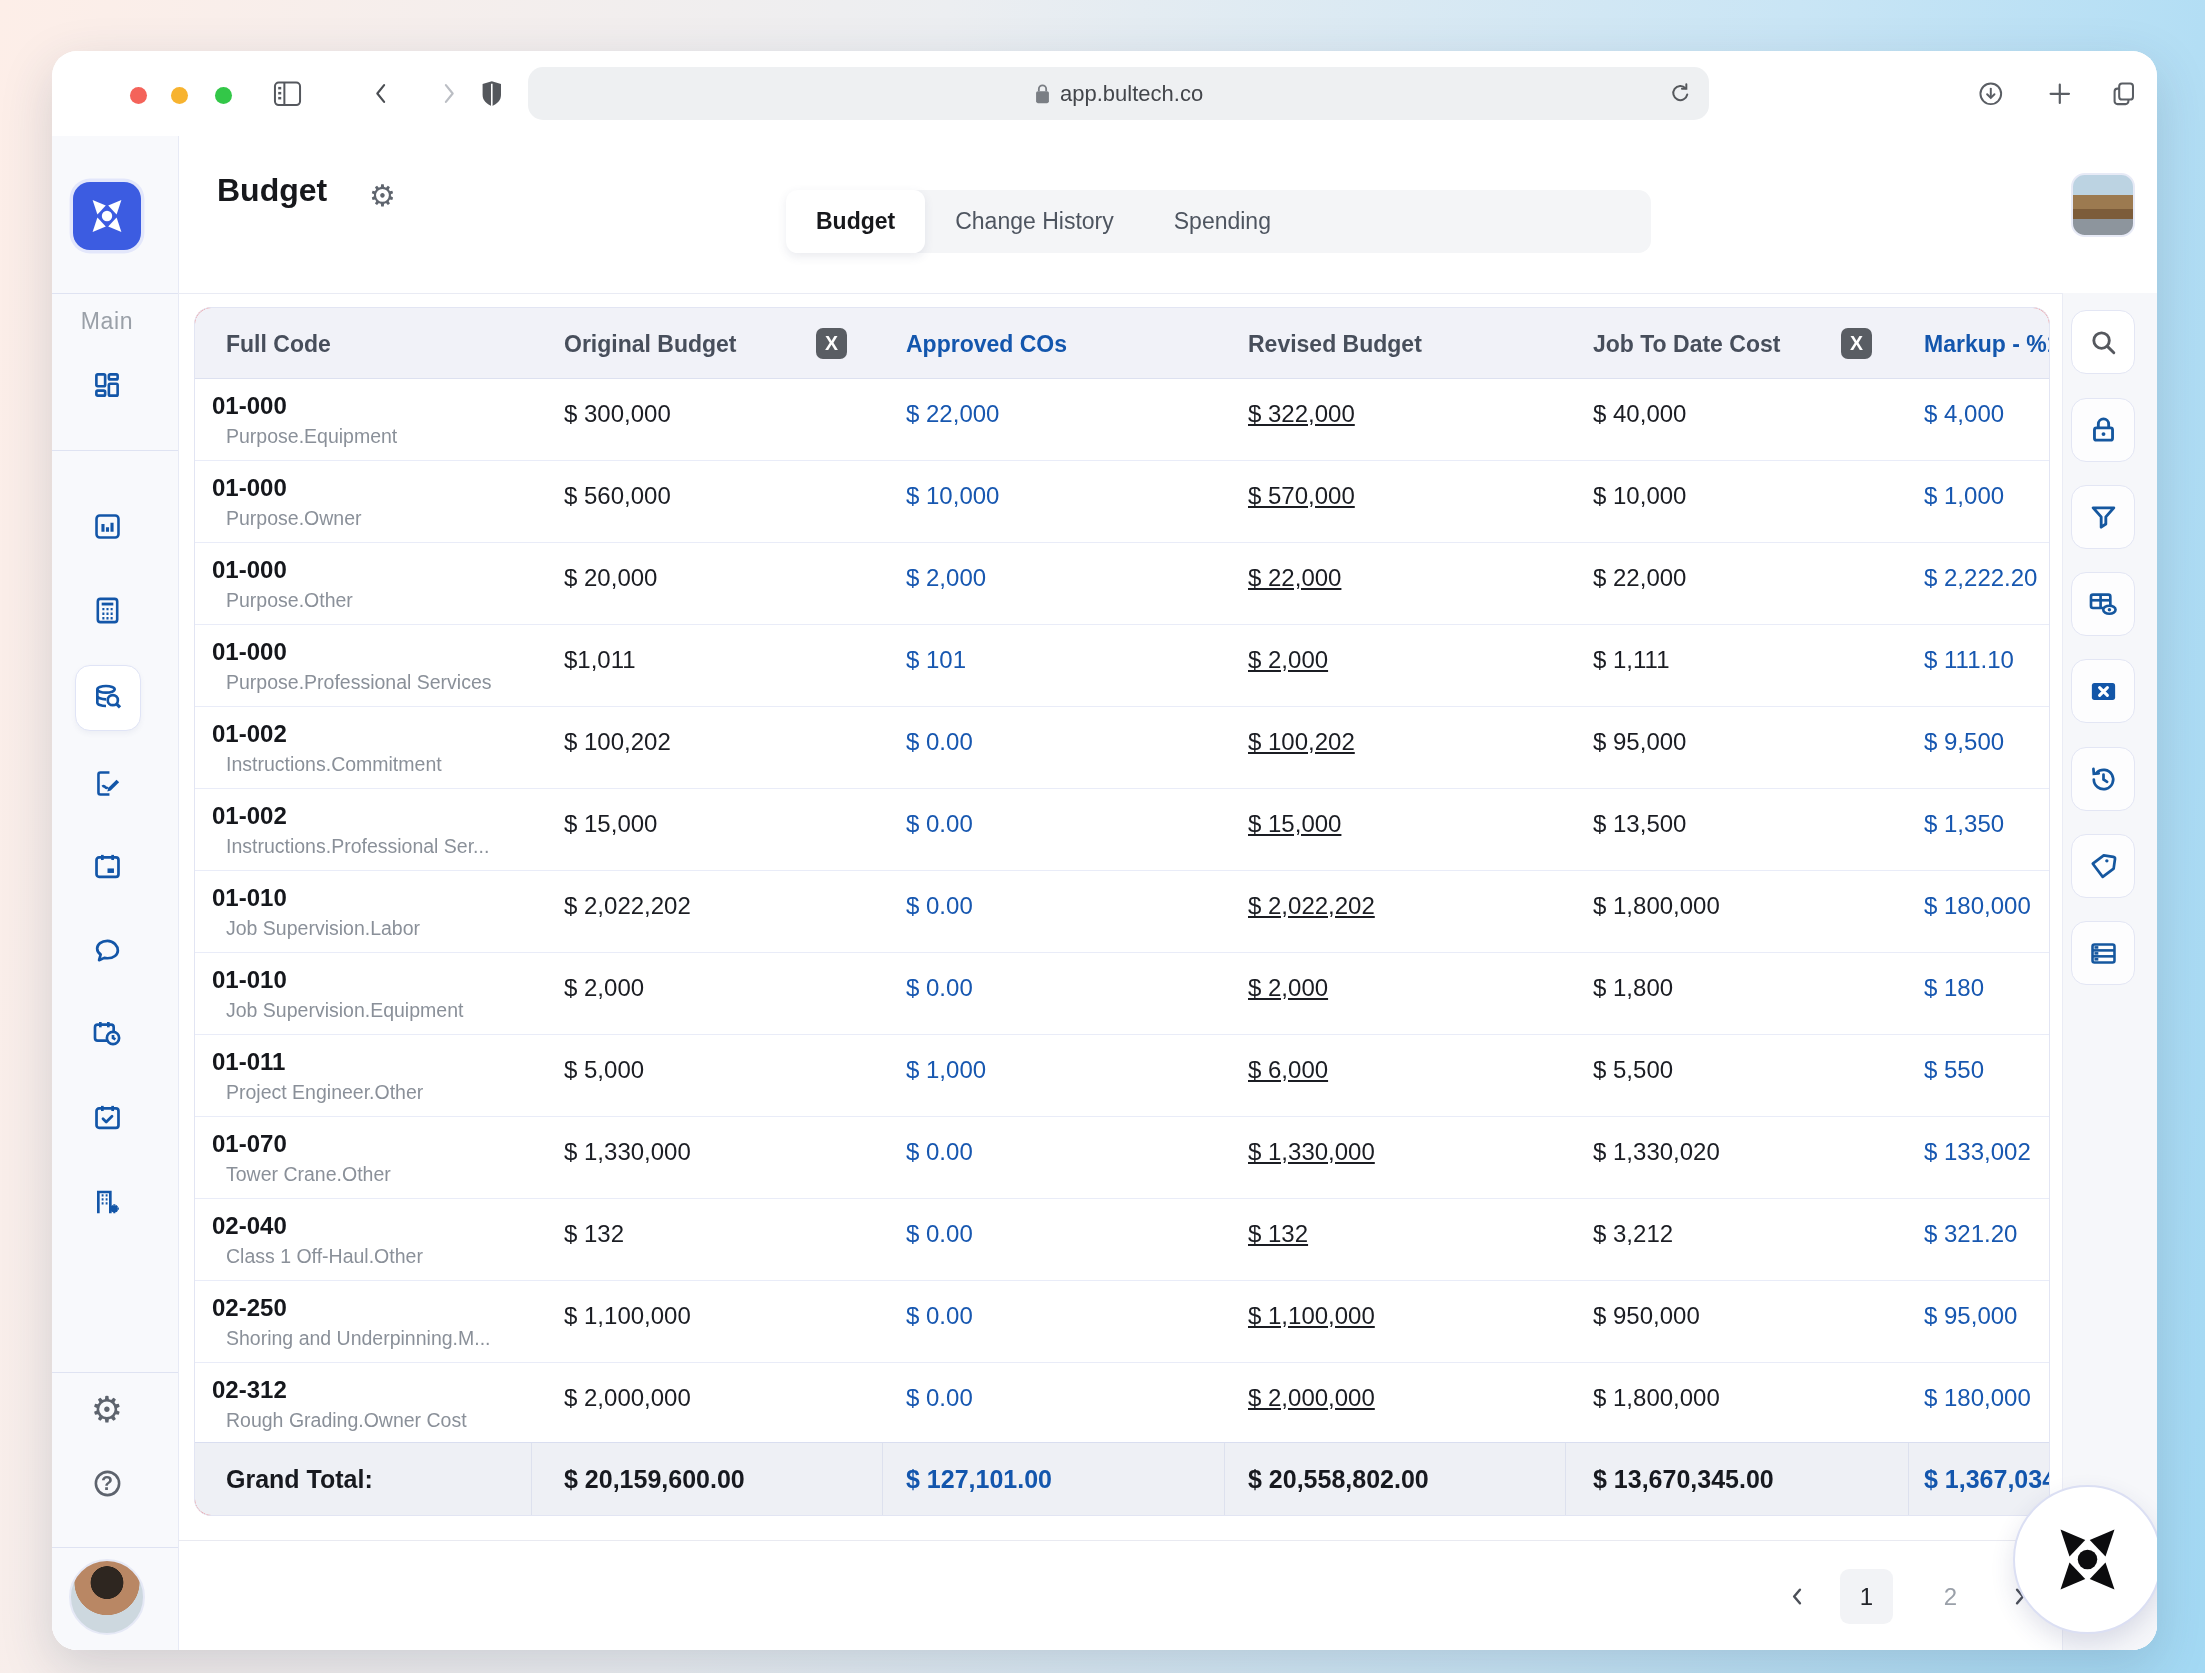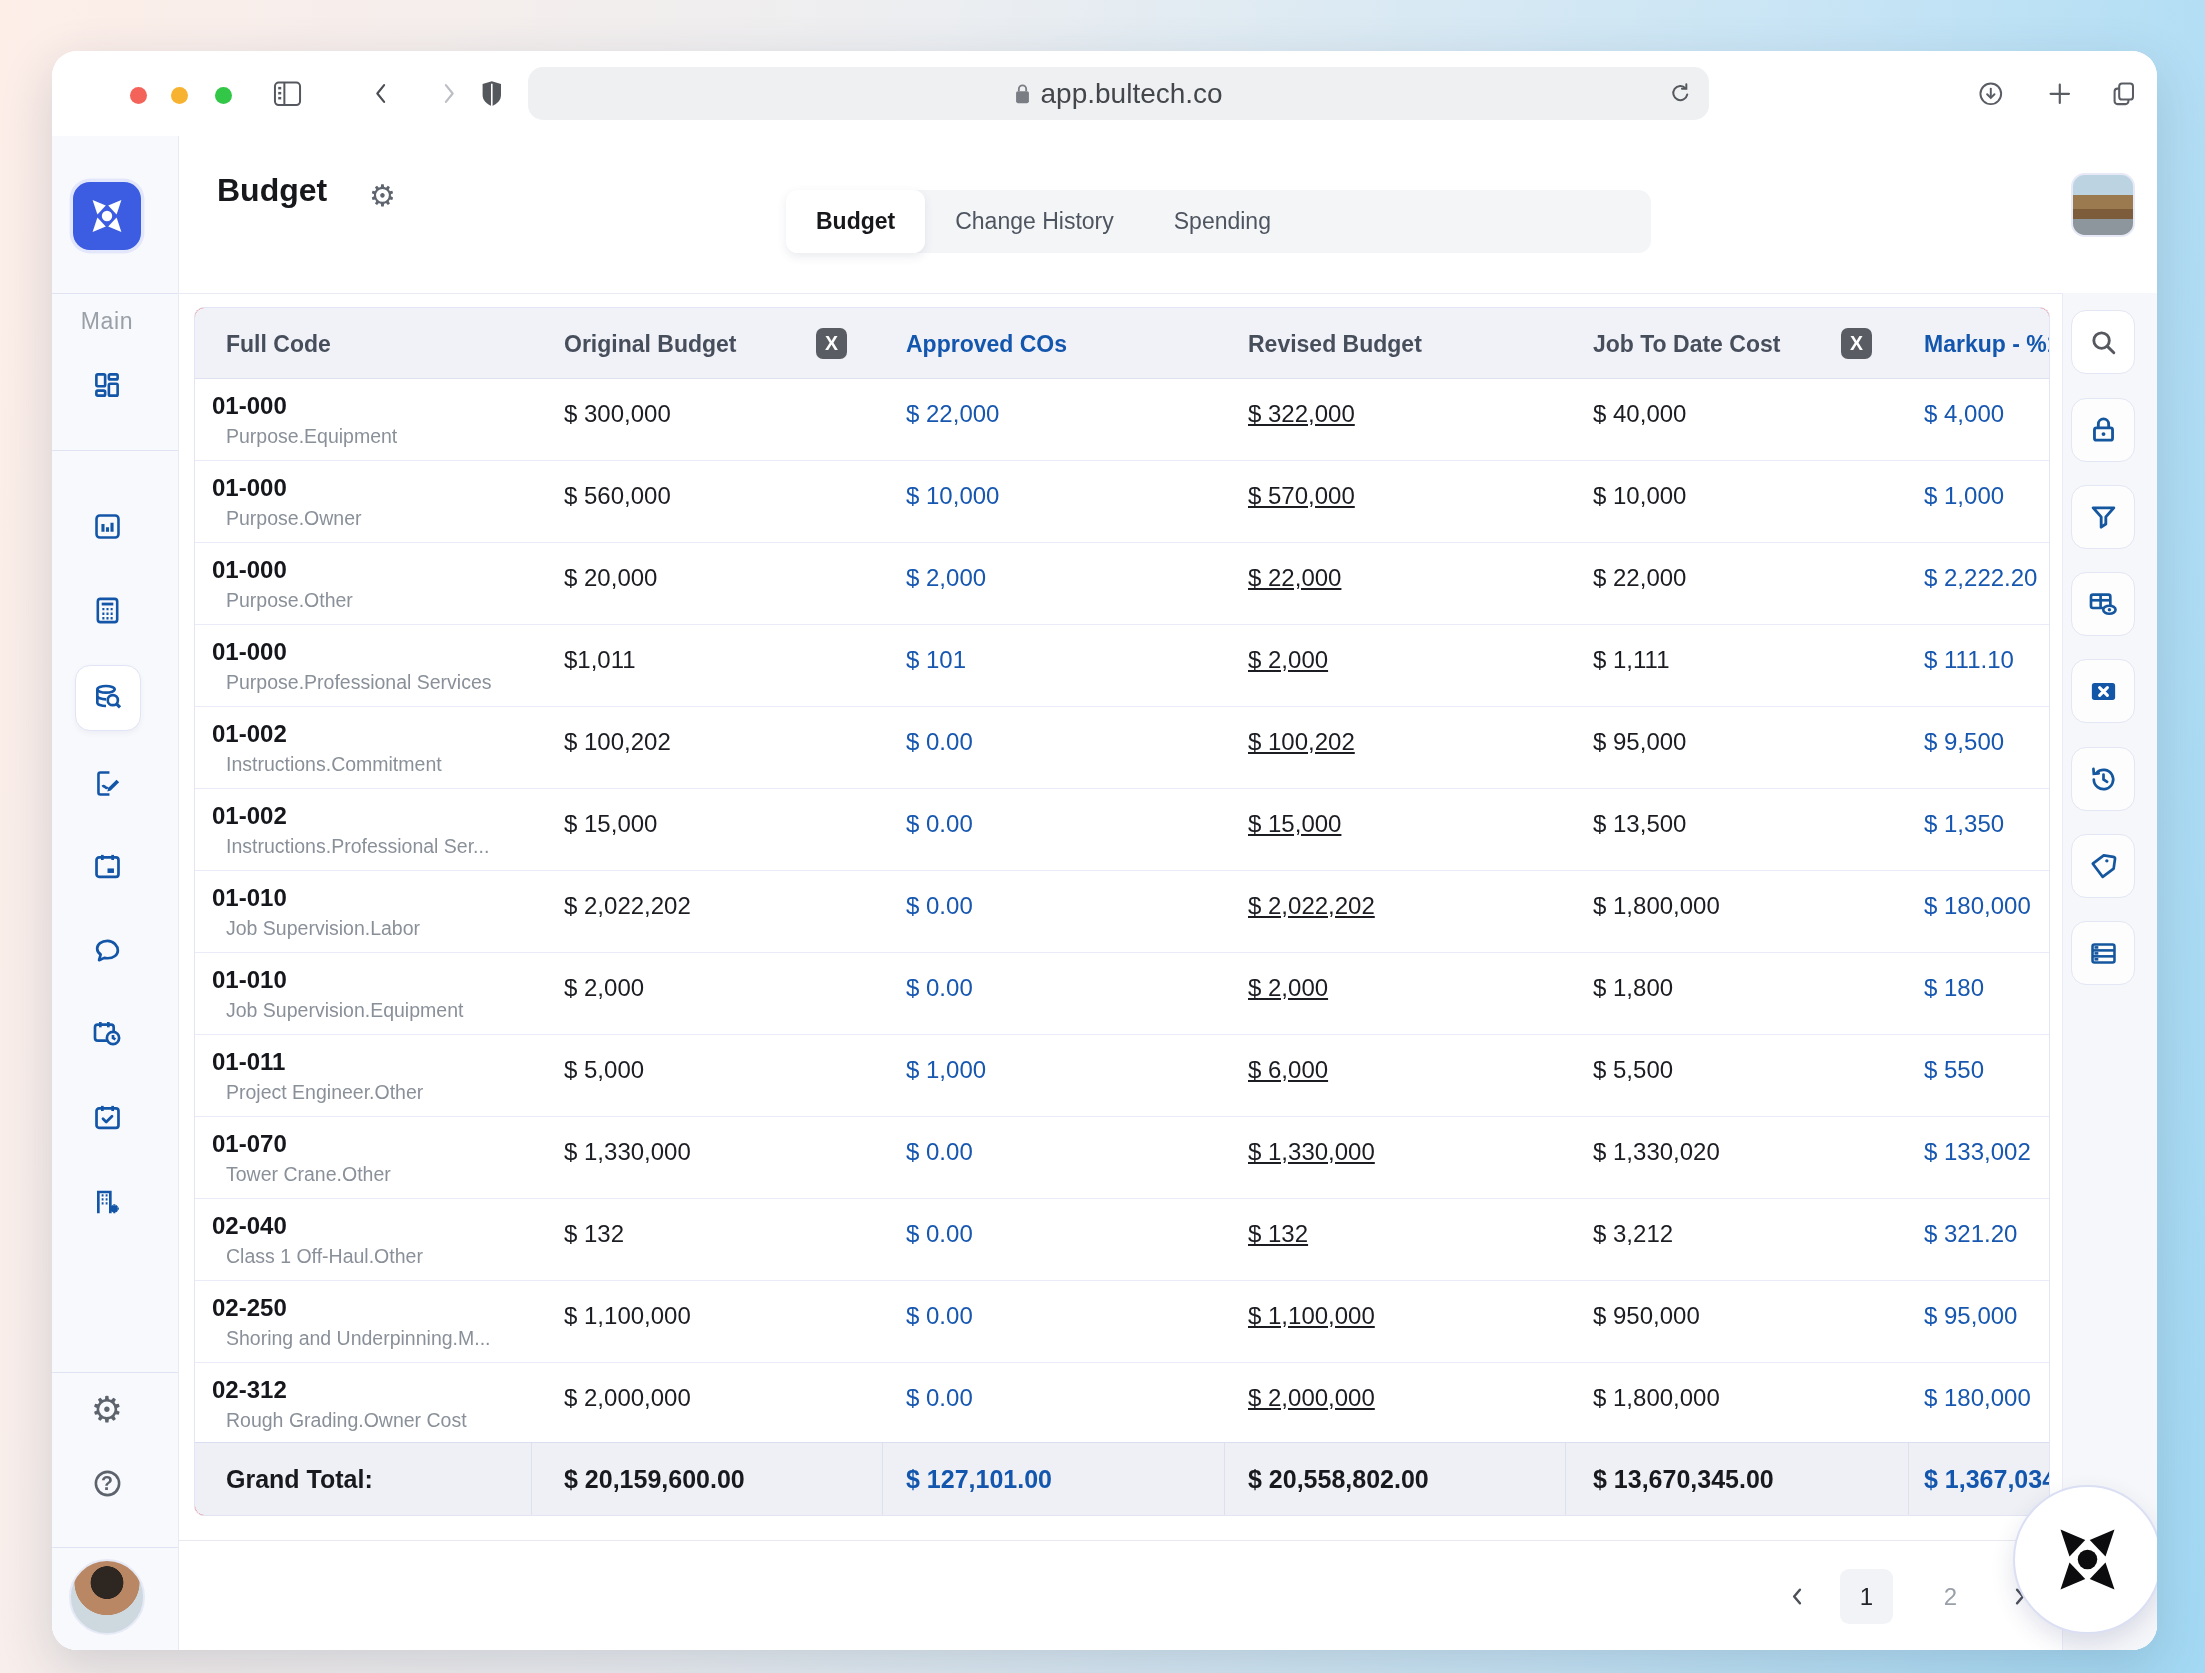--- a/index.html
+++ b/index.html
@@ -6,21 +6,21 @@
   .stage{position:relative;width:2205px;height:1673px;overflow:hidden;
     background:linear-gradient(100deg,#fdeee8 0%,#f0ede f 20%,#e6edf3 40%,#c8e4f4 70%,#a5daf4 100%);
     background:linear-gradient(100deg,#fdeee8 0%,#eceef1 38%,#c9e5f5 72%,#a3d9f4 100%);}
   .window{position:absolute;left:52px;top:51px;width:2105px;height:1599px;background:#ffffff;
     border-radius:25px;box-shadow:0 17px 52px rgba(40,60,90,.18);overflow:hidden;}
   
   .toolbar{position:relative;height:85px;background:#ffffff;border-bottom:1.1px solid #e9e9ee;}
   .light{position:absolute;top:36px;width:17px;height:17px;border-radius:50%;}
   .tb-ic{position:absolute;top:29px;color:#55585e;}
   .urlbar{position:absolute;left:476px;top:16px;width:1181px;height:53px;background:#eef0f2;border-radius:15px;
-    display:flex;align-items:center;justify-content:center;gap:9.2px;color:#43464b;font-size:28px;}
+    display:flex;align-items:center;justify-content:center;gap:9.2px;color:#43464b;font-size:22px;}
   .urlbar .reload{position:absolute;right:16px;top:13.8px;color:#55585c;}
   
   .app{position:absolute;left:0;top:85px;right:0;bottom:0;background:#ffffff;}
   .sidebar{position:absolute;left:0;top:0;bottom:0;width:126px;background:#f8f9fc;border-right:1.1px solid #e7eaf5;}
   .sb-divider{position:absolute;left:0;width:126px;height:1.1px;background:#dfe3f2;}
   .logo-tile{position:absolute;left:21px;top:46px;width:68px;height:68px;border-radius:17px;background:#3c5ce1;
     display:flex;align-items:center;justify-content:center;box-shadow:0 0 0 3.4px #e3e7fb;}
   .sb-label{position:absolute;left:0;top:172px;width:110px;text-align:center;color:#9aa0a8;font-size:23px;letter-spacing:0.6px;}
   .sb-item{position:absolute;left:23px;width:64px;height:64px;display:flex;align-items:center;justify-content:center;color:#1356a8;}
   .sb-item.active{background:#ffffff;border:1.1px solid #e0e4f6;border-radius:15px;box-shadow:0 2.3px 5.7px rgba(60,80,140,.06);}
@@ -38,21 +38,21 @@
   .thumb{position:absolute;left:2019px;top:37px;width:64px;height:64px;border-radius:13.8px;border:2.9px solid #e7eaf6;box-sizing:border-box;
     background:linear-gradient(180deg,#bcd3e2 0 34%,#9c7a50 34% 56%,#7c5c3a 56% 74%,#8d959d 74% 100%);}
   .header-line{position:absolute;left:126px;right:0;top:157px;height:1.1px;background:#e9ebf4;}
   
   .rail{position:absolute;left:2010px;top:157px;bottom:0;right:0;background:#f6f7fa;border-left:1.1px solid #eaecf5;}
   .rail-btn{position:absolute;left:8px;width:64px;height:64px;background:#fdfdfe;border:1.1px solid #e3e6f4;border-radius:15px;
     display:flex;align-items:center;justify-content:center;color:#15579f;box-sizing:border-box;}
   .rail-btn.gray{color:#55585e;}
   
   .card{position:absolute;left:142px;top:171px;width:1856px;height:1209px;background:#ef4444;border:1.1px solid #e2e5f3;
-    border-radius:10px;box-sizing:border-box;overflow:hidden;}
+    border-radius:17px;box-sizing:border-box;overflow:hidden;}
   .thead{position:relative;height:70px;background:#f1f2f8;border-bottom:1.1px solid #dde1f0;}
   .th{position:absolute;top:23px;font-size:23px;font-weight:700;color:#474e5b;white-space:nowrap;}
   .th.blue{color:#1356ad;}
   .xbadge{position:absolute;top:19.5px;width:31px;height:31px;background:#595d63;border-radius:6.9px;color:#ffffff;
     font-size:19.5px;font-weight:700;display:flex;align-items:center;justify-content:center;}
   .t-row{position:relative;height:82px;border-bottom:1.7px solid #e9ecf8;box-sizing:border-box;background:#ffffff;}
   .code{position:absolute;left:17px;top:12.6px;font-size:24px;font-weight:700;color:#15171c;white-space:nowrap;}
   .cat{position:absolute;left:31px;top:46px;font-size:19.5px;color:#8a9099;white-space:nowrap;}
   .money{position:absolute;top:20.7px;font-size:24px;color:#1b1d23;white-space:nowrap;}
   .money.blue{color:#1757b0;}

